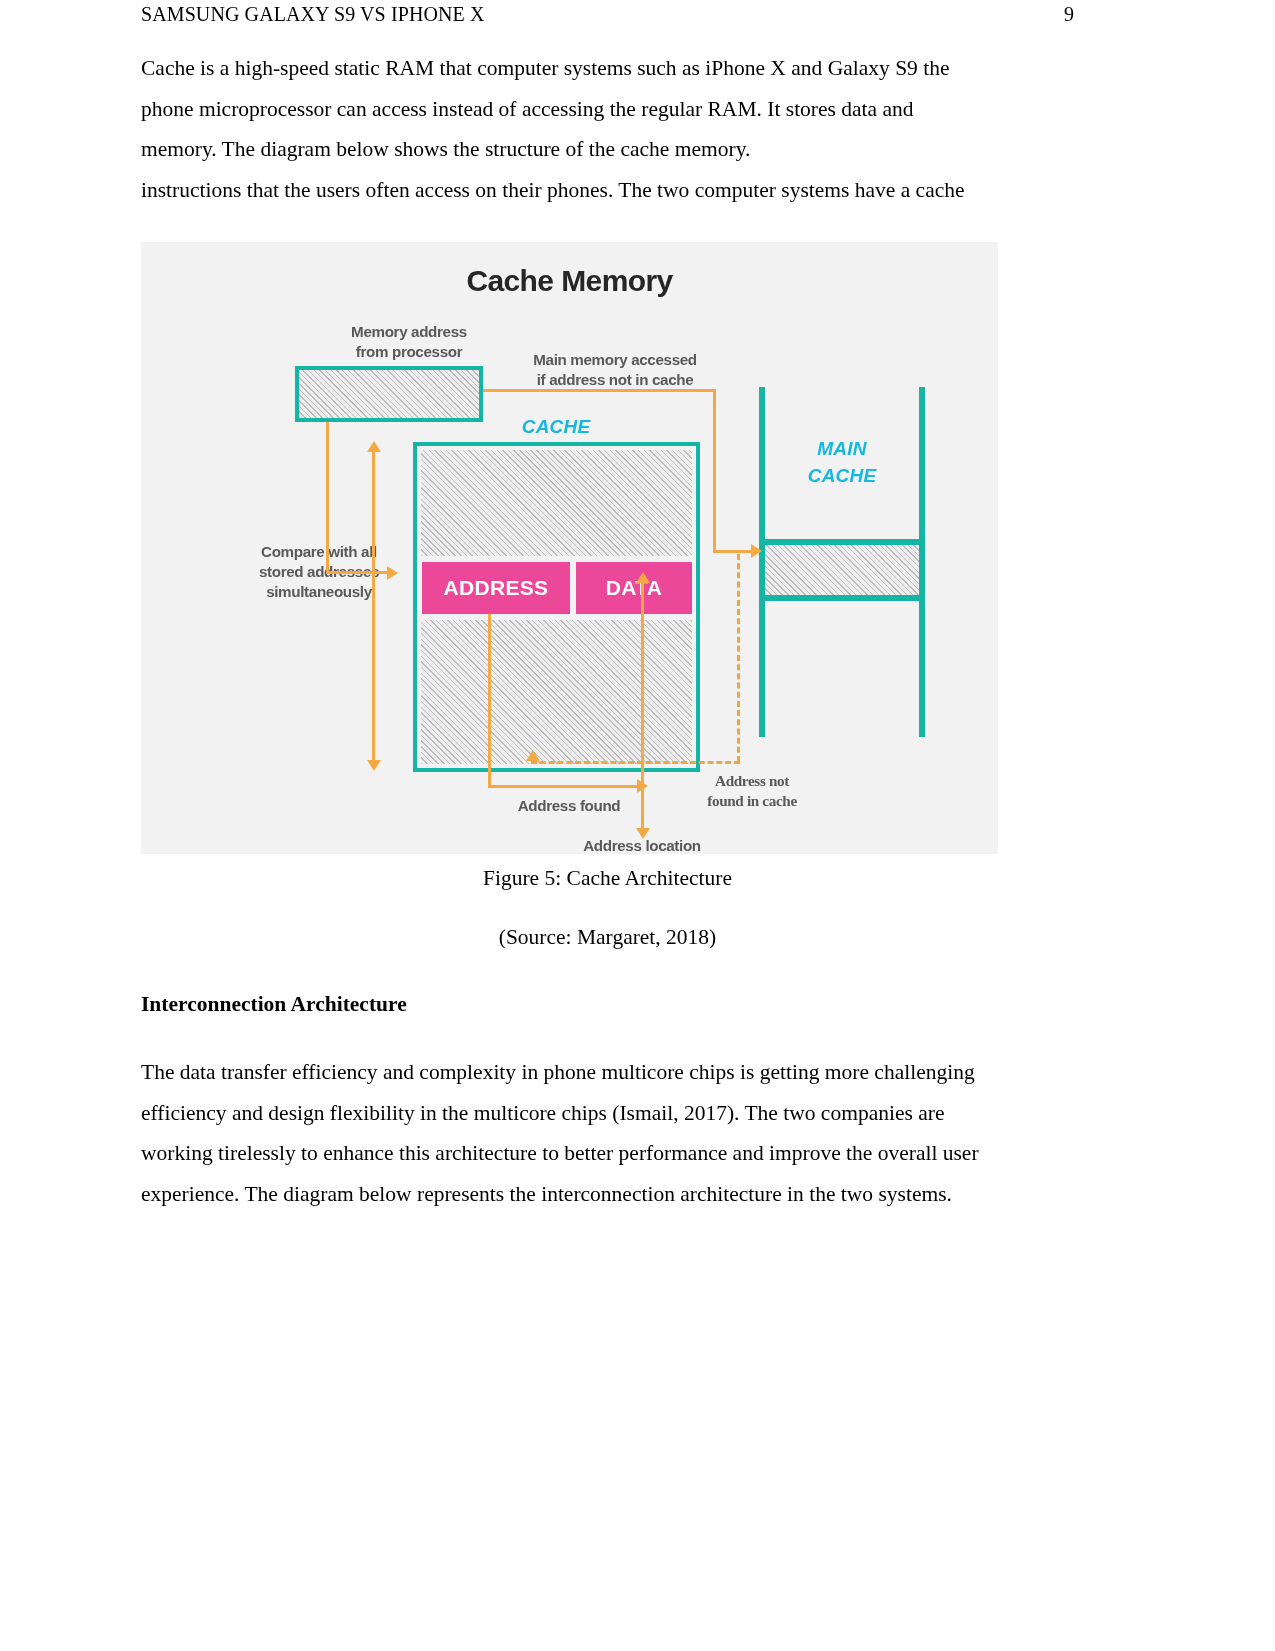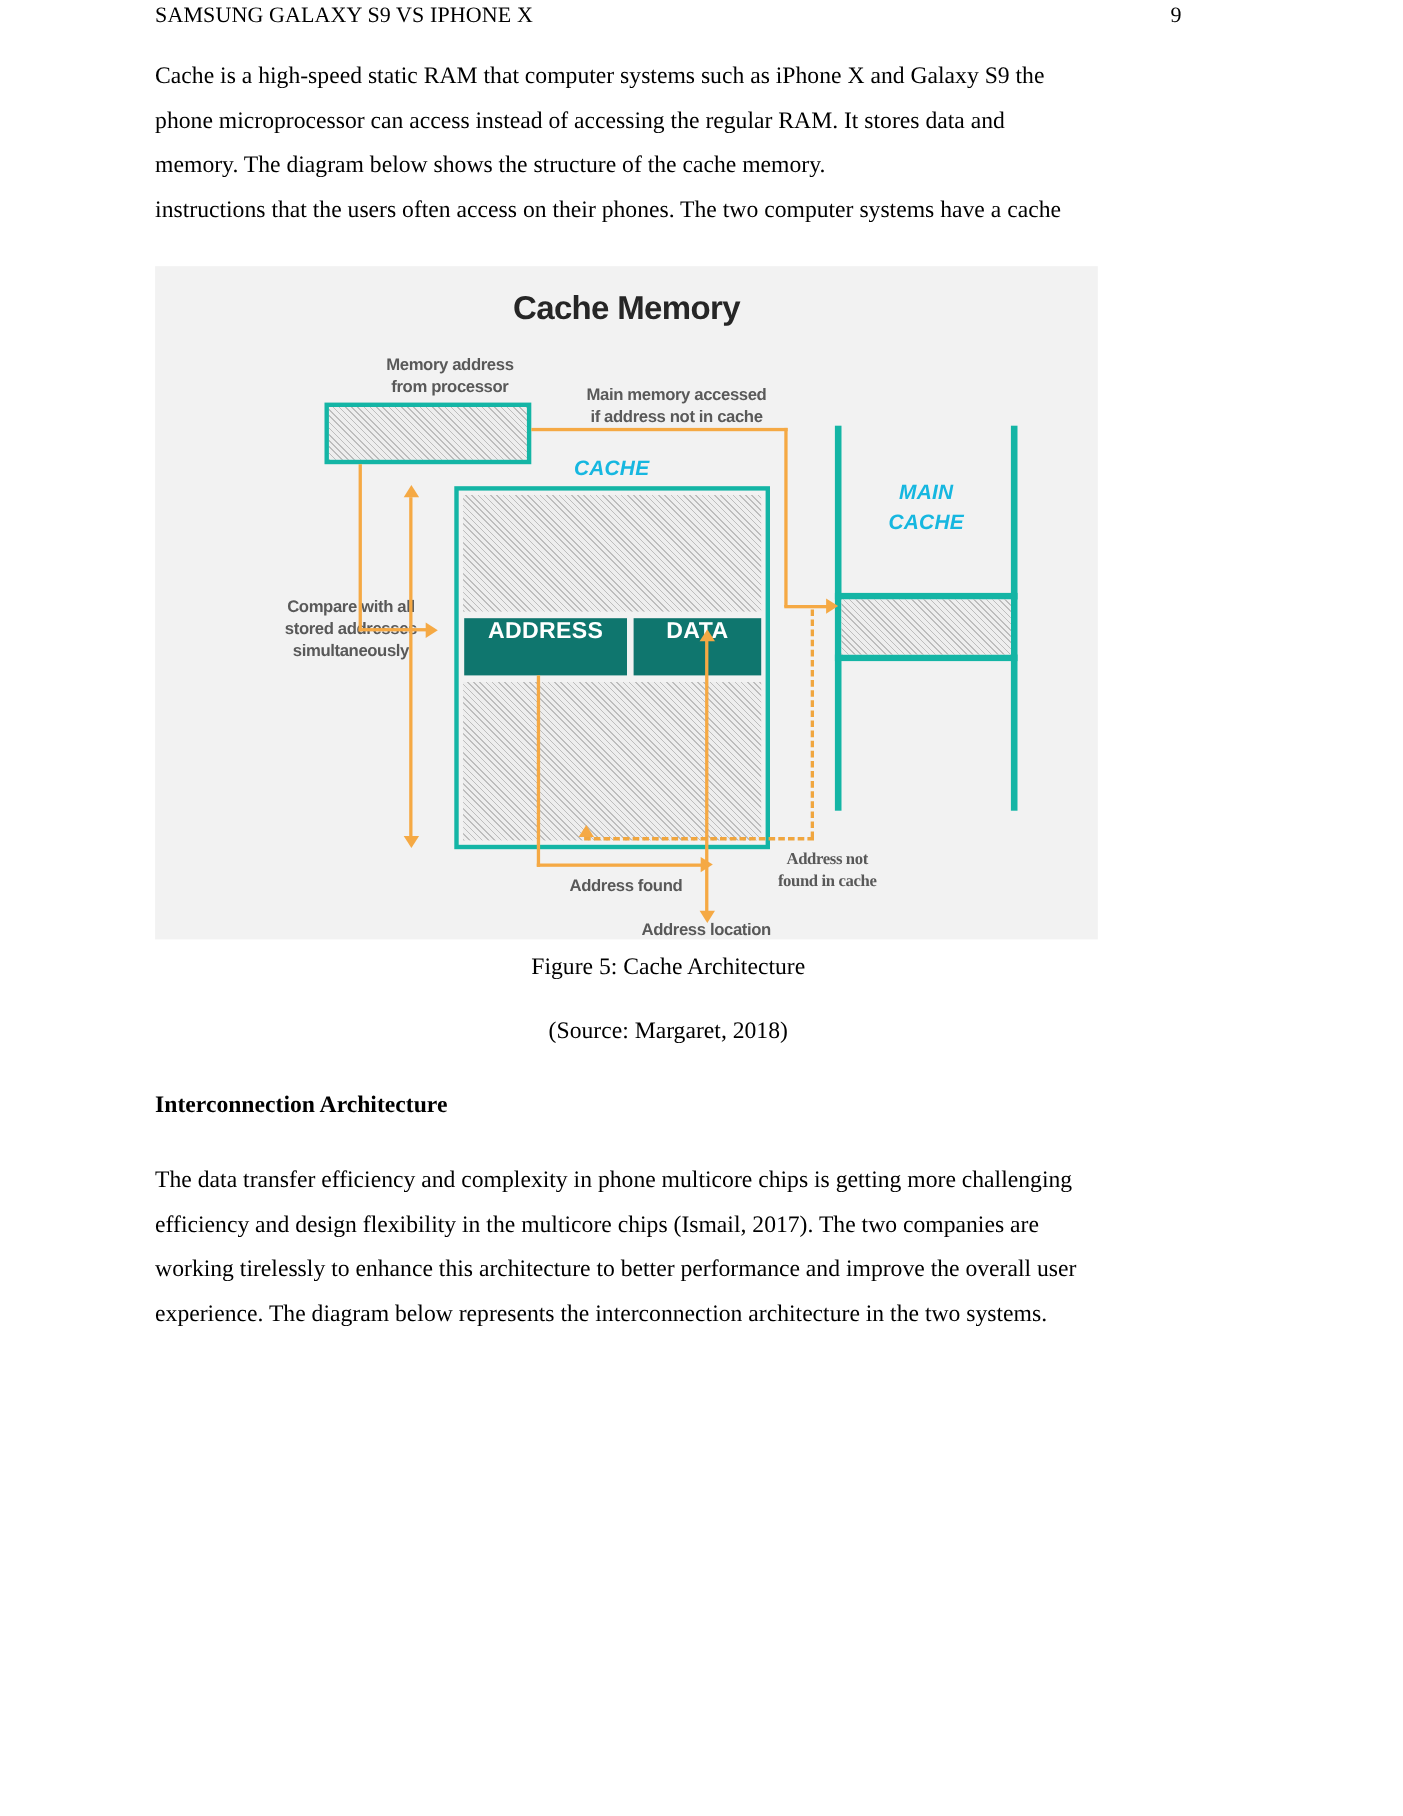--- a/index.html
+++ b/index.html
@@ -122,27 +122,27 @@
       rgba(0,0,0,0) 4px
     );
   }
   .teal-box {
     position: absolute;
     border: 4px solid #14b5a5;
     box-sizing: border-box;
   }
   .teal-solid {
     position: absolute;
-    background: #0f766e;
+    background: #ec4899;
     box-sizing: border-box;
     color: #ffffff;
     font-size: 21px;
     font-weight: bold;
     display: flex;
-    align-items: flex-start;
+    align-items: center;
     justify-content: center;
     letter-spacing: 0.3px;
   }
   .teal-rule {
     position: absolute;
     background: #14b5a5;
   }
 
   
   .oline {

